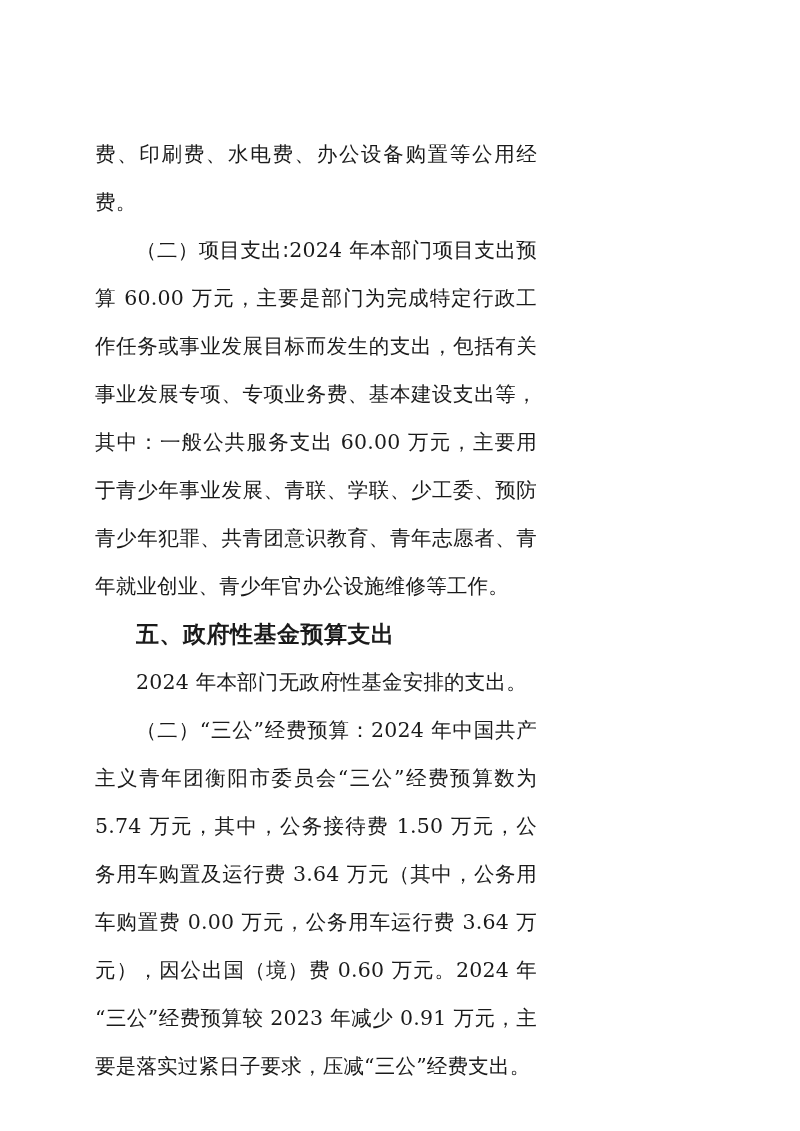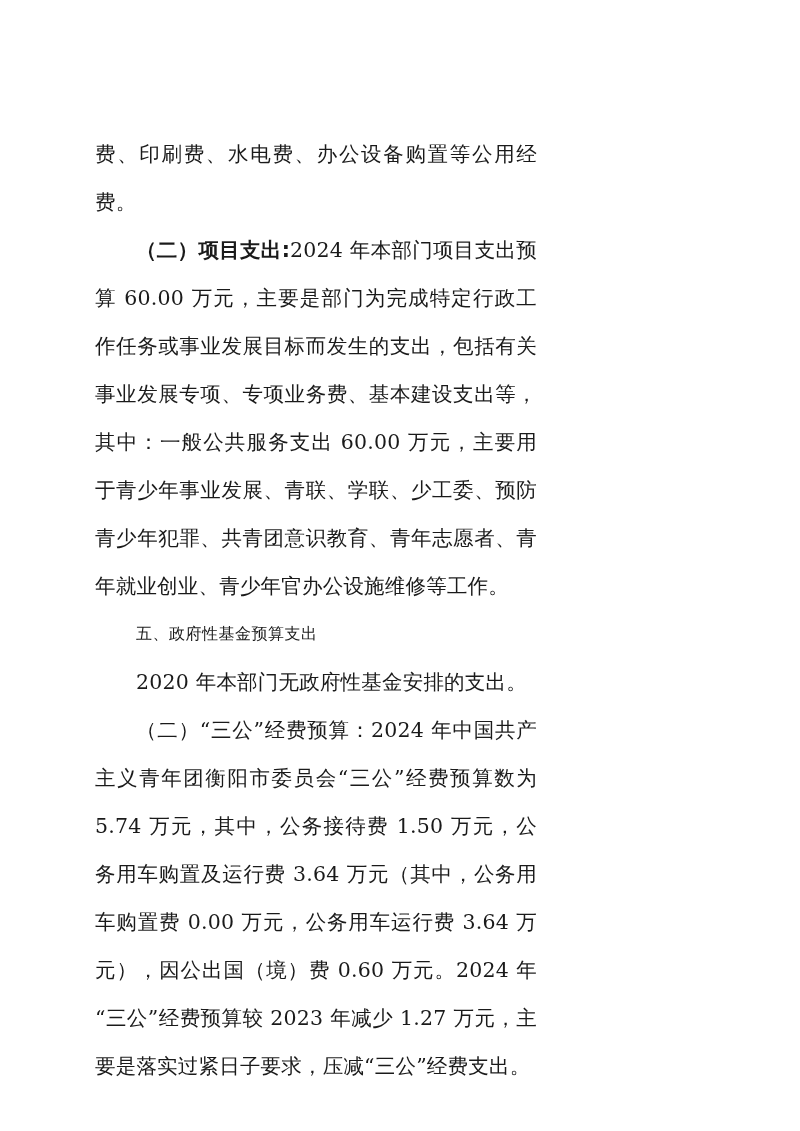--- a/index.html
+++ b/index.html
@@ -34,42 +34,42 @@
     padding: 0;
     text-indent: 0;
   }
   .para.indent {
     text-indent: 41px;
   }
   .heading {
     margin: 0;
     padding: 0;
     text-indent: 41px;
-    font-weight: normal;
+    font-weight: bold;
     font-family: "DejaVu Sans", "Liberation Sans", sans-serif;
-    font-size: 16px;
+    font-size: 23px;
     letter-spacing: 0.5px;
   }
   .bold-run {
-    font-weight: bold;
+    font-weight: normal;
     font-family: "DejaVu Sans", "Liberation Sans", sans-serif;
   }
 </style>
 </head>
 <body>
 
 <div class="page">
   <div class="doc-body">
 
     <p class="para">费、印刷费、水电费、办公设备购置等公用经费。</p>
 
     <p class="para indent"><span class="bold-run">（二）项目支出:</span><span>2024 年本部门项目支出预算 60.00 万元，主要是部门为完成特定行政工作任务或事业发展目标而发生的支出，包括有关事业发展专项、专项业务费、基本建设支出等，其中：一般公共服务支出 60.00 万元，主要用于青少年事业发展、青联、学联、少工委、预防青少年犯罪、共青团意识教育、青年志愿者、青年就业创业、青少年官办公设施维修等工作。</span></p>
 
     <p class="heading">五、政府性基金预算支出</p>
 
-    <p class="para indent">2020 年本部门无政府性基金安排的支出。</p>
+    <p class="para indent">2024 年本部门无政府性基金安排的支出。</p>
 
 
 
-    <p class="para indent">（二）“三公”经费预算：2024 年中国共产主义青年团衡阳市委员会“三公”经费预算数为 5.74 万元，其中，公务接待费 1.50 万元，公务用车购置及运行费 3.64 万元（其中，公务用车购置费 0.00 万元，公务用车运行费 3.64 万元），因公出国（境）费 0.60 万元。2024 年“三公”经费预算较 2023 年减少 1.27 万元，主要是落实过紧日子要求，压减“三公”经费支出。</p>
+    <p class="para indent">（二）“三公”经费预算：2024 年中国共产主义青年团衡阳市委员会“三公”经费预算数为 5.74 万元，其中，公务接待费 1.50 万元，公务用车购置及运行费 3.64 万元（其中，公务用车购置费 0.00 万元，公务用车运行费 3.64 万元），因公出国（境）费 0.60 万元。2024 年“三公”经费预算较 2023 年减少 0.91 万元，主要是落实过紧日子要求，压减“三公”经费支出。</p>
 
   </div>
 </div>
 
 </body></html>

